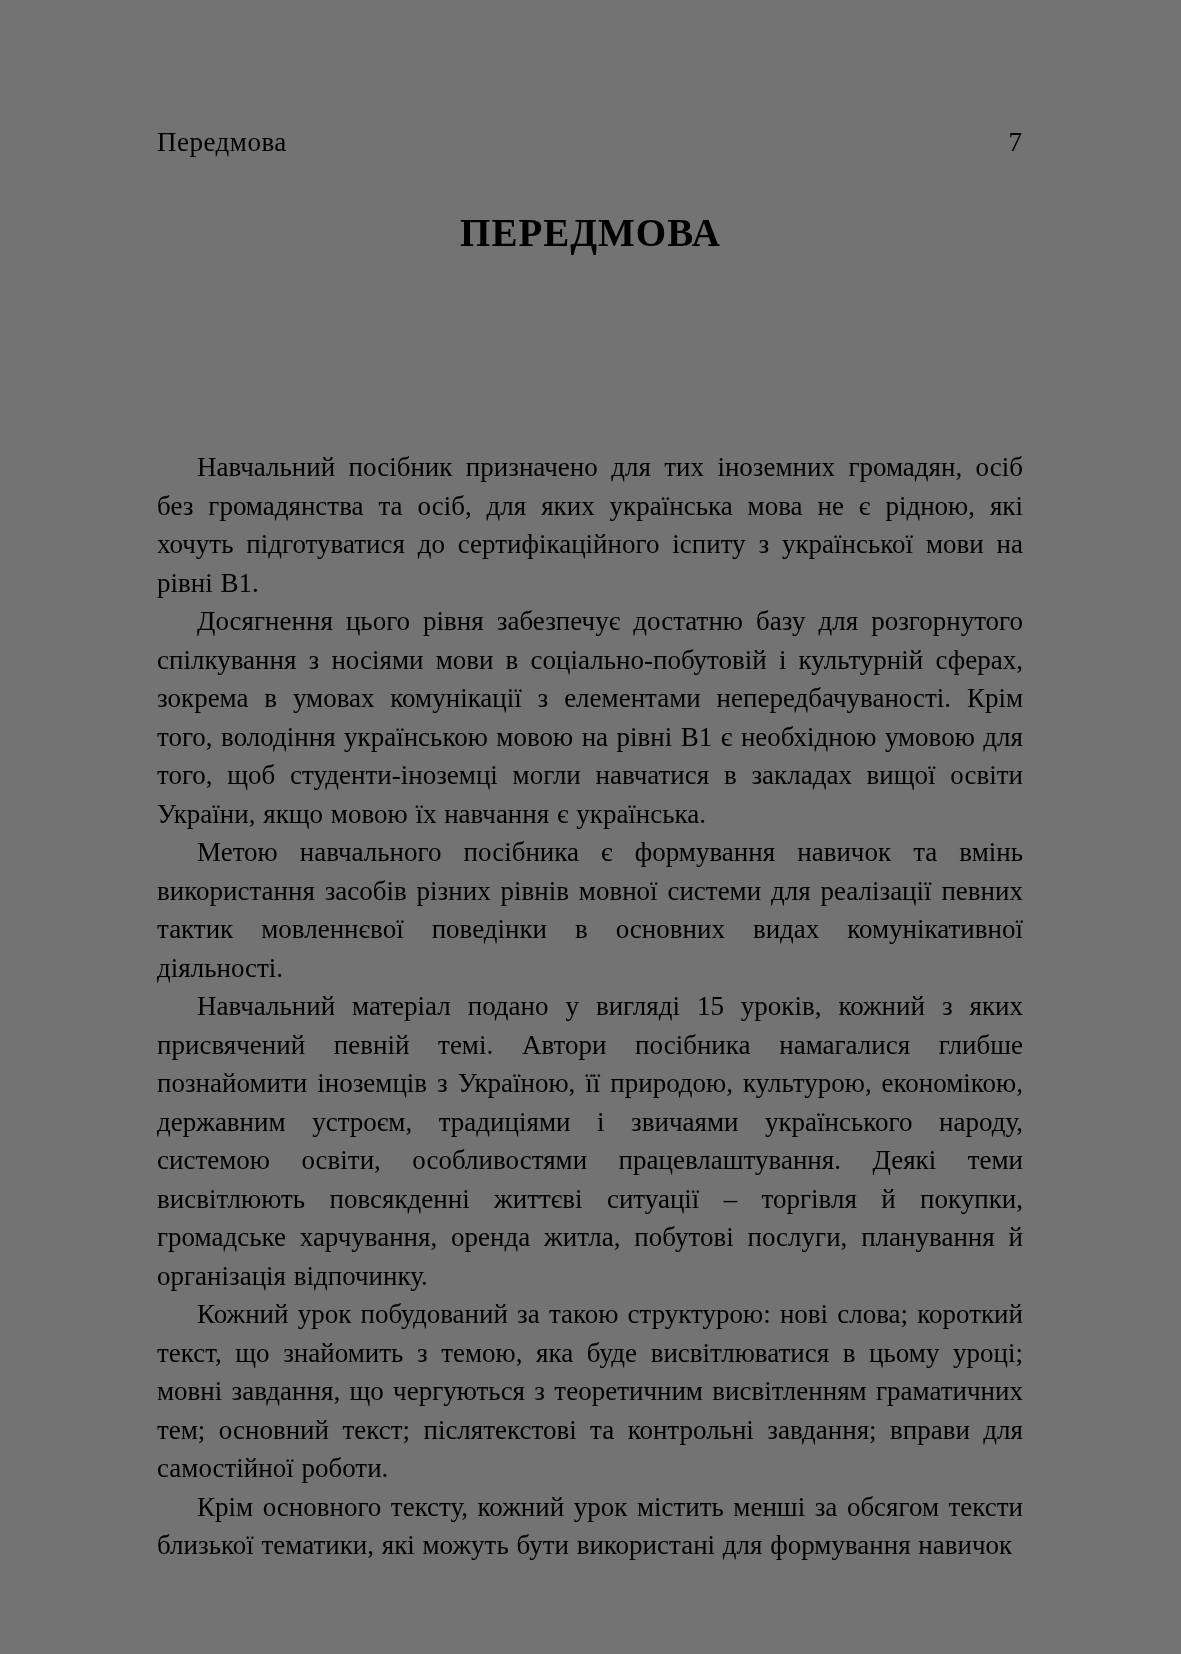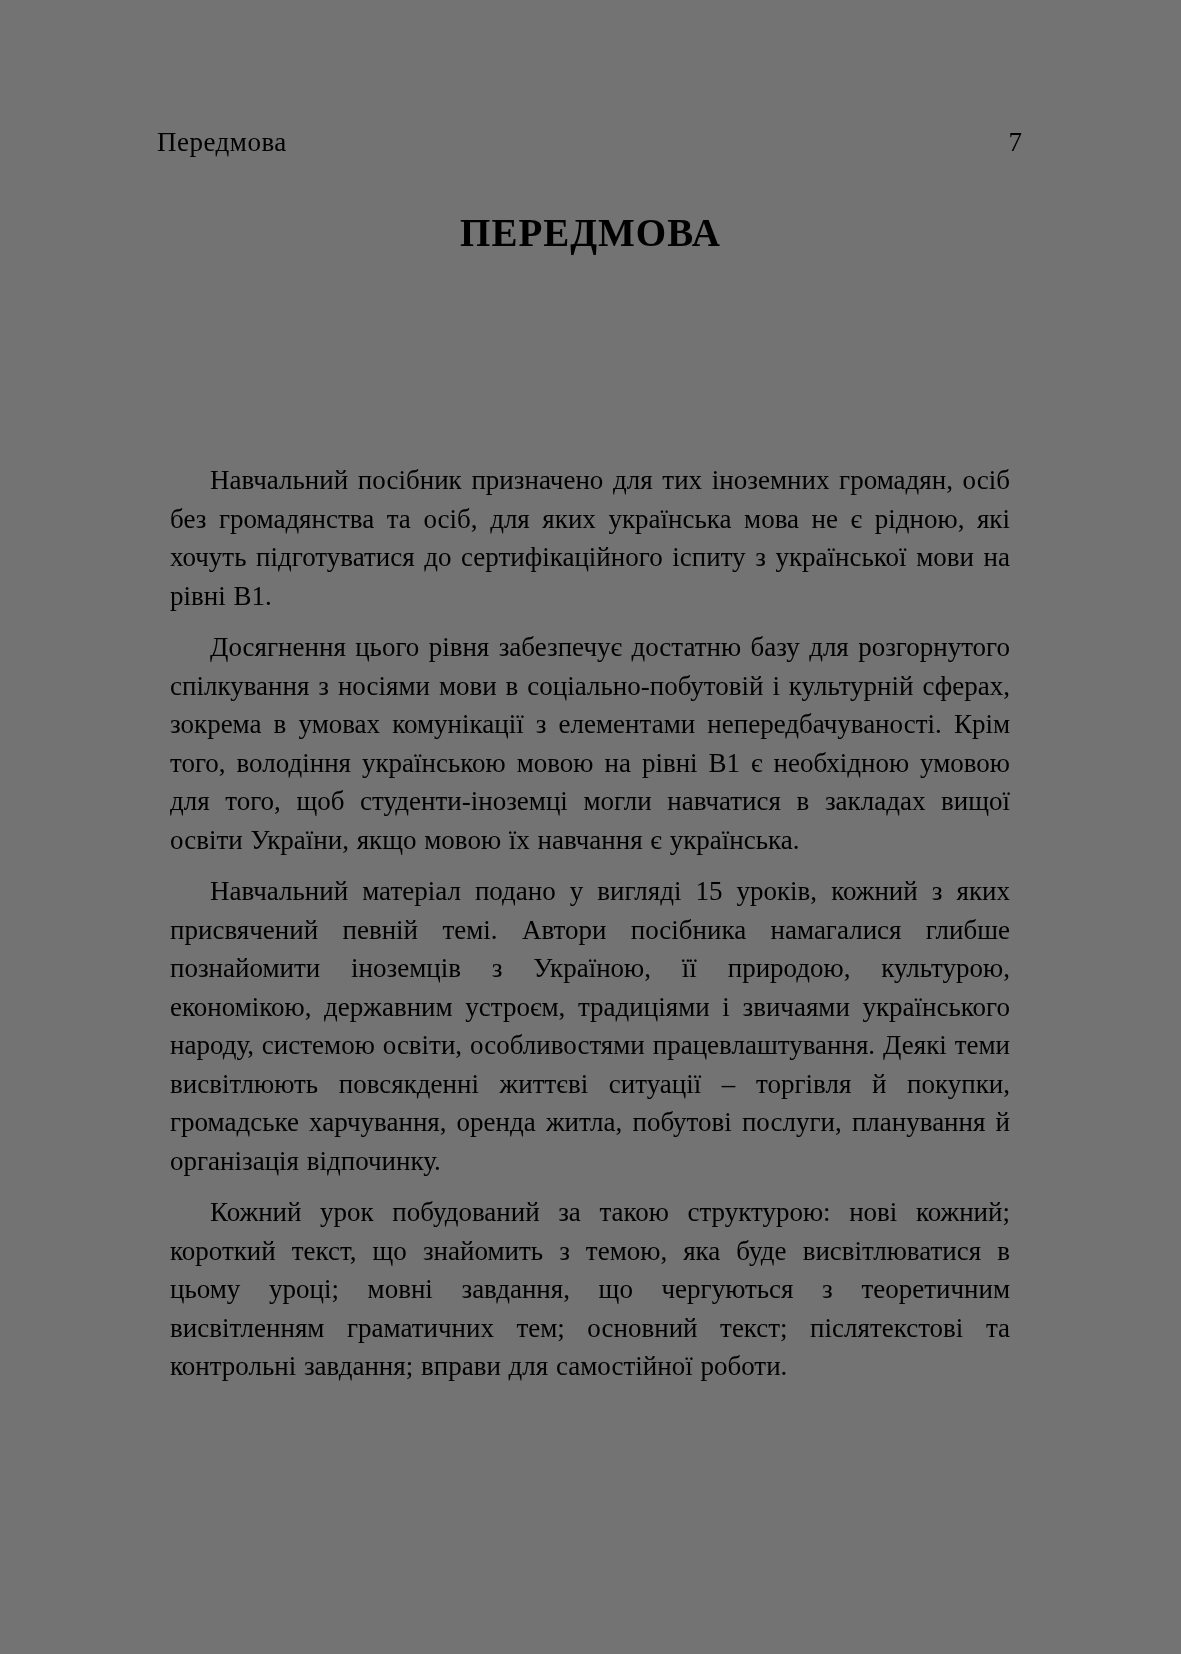--- a/index.html
+++ b/index.html
@@ -48,38 +48,40 @@
   .body-text {
     position: absolute;
     top: 448px;
     left: 157px;
     width: 866px;
     font-size: 27px;
     line-height: 38.5px;
     text-align: justify;
   }
   .body-text p {
-    margin: 13px;
+    margin: 0;
     padding: 0;
     text-indent: 40px;
     word-spacing: 1px;
   }
 </style>
 </head>
 <body>
 
 <div class="page">
 
   <div class="running-header">
     <span class="running-title">Передмова</span>
     <span class="page-number">7</span>
   </div>
 
   <h1 class="page-title">ПЕРЕДМОВА</h1>
 
   <div class="body-text">
     <p>Навчальний посібник призначено для тих іноземних громадян, осіб без громадянства та осіб, для яких українська мова не є рідною, які хочуть підготуватися до сертифікаційного іспиту з української мови на рівні В1.</p>
     <p>Досягнення цього рівня забезпечує достатню базу для розгорнутого спілкування з носіями мови в соціально-побутовій і культурній сферах, зокрема в умовах комунікації з елементами непередбачуваності. Крім того, володіння українською мовою на рівні В1 є необхідною умовою для того, щоб студенти-іноземці могли навчатися в закладах вищої освіти України, якщо мовою їх навчання є українська.</p>
+    <p>Метою навчального посібника є формування навичок та вмінь використання засобів різних рівнів мовної системи для реалізації певних тактик мовленнєвої поведінки в основних видах комунікативної діяльності.</p>
     <p>Навчальний матеріал подано у вигляді 15 уроків, кожний з яких присвячений певній темі. Автори посібника намагалися глибше познайомити іноземців з Україною, її природою, культурою, економікою, державним устроєм, традиціями і звичаями українського народу, системою освіти, особливостями працевлаштування. Деякі теми висвітлюють повсякденні життєві ситуації – торгівля й покупки, громадське харчування, оренда житла, побутові послуги, планування й організація відпочинку.</p>
-    <p>Кожний урок побудований за такою структурою: нові кожний; короткий текст, що знайомить з темою, яка буде висвітлюватися в цьому уроці; мовні завдання, що чергуються з теоретичним висвітленням граматичних тем; основний текст; післятекстові та контрольні завдання; вправи для самостійної роботи.</p>
+    <p>Кожний урок побудований за такою структурою: нові слова; короткий текст, що знайомить з темою, яка буде висвітлюватися в цьому уроці; мовні завдання, що чергуються з теоретичним висвітленням граматичних тем; основний текст; післятекстові та контрольні завдання; вправи для самостійної роботи.</p>
+    <p>Крім основного тексту, кожний урок містить менші за обсягом тексти близької тематики, які можуть бути використані для формування навичок</p>
   </div>
 
 </div>
 
 </body></html>

